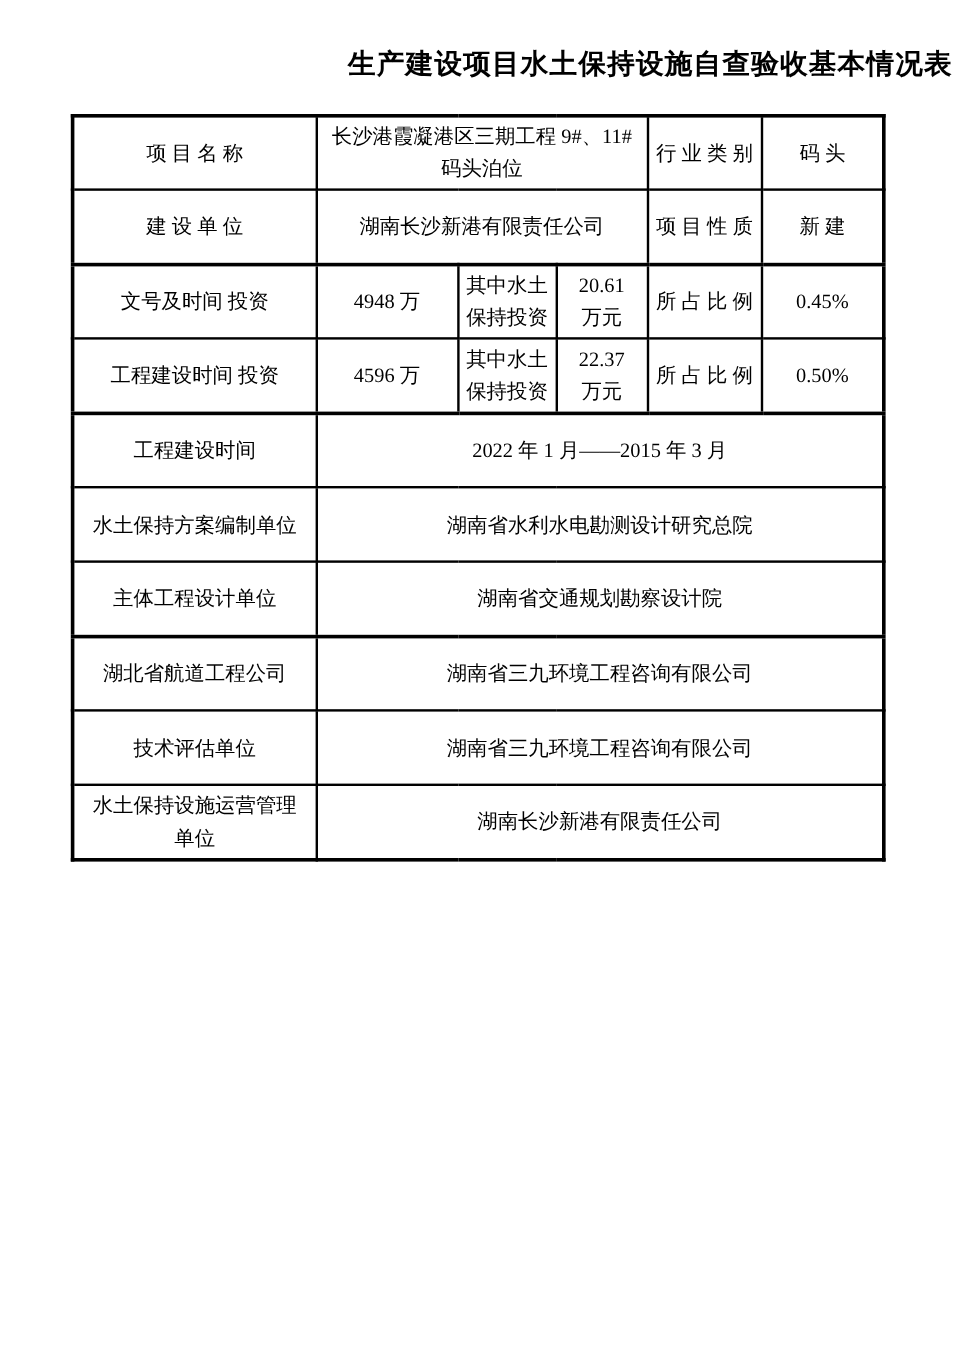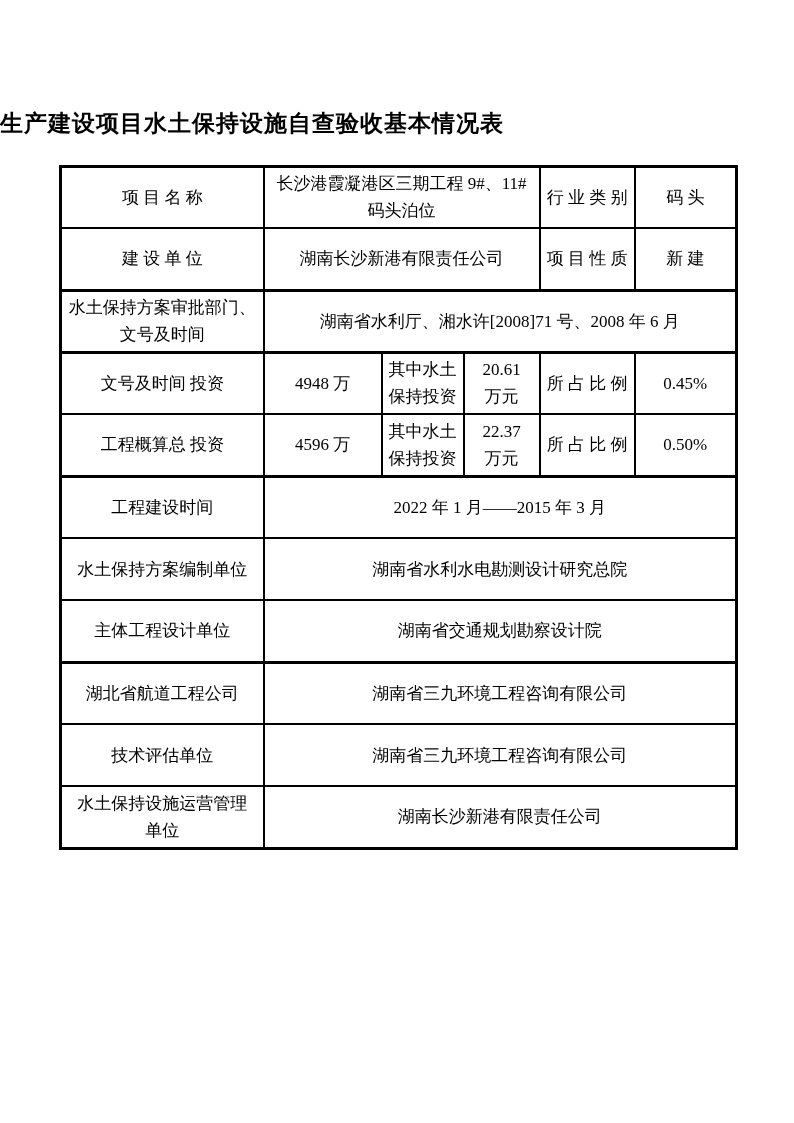--- a/index.html
+++ b/index.html
@@ -9,23 +9,23 @@
   }
   body {
     width: 794px;
     height: 1123px;
     color: #000;
     font-family: "Liberation Serif", "DejaVu Serif", serif;
     overflow: hidden;
   }
   .page-title {
     margin: 0;
-    padding-top: 110px;
+    padding-top: 40px;
     width: 794px;
-    text-align: left;
+    text-align: right;
     font-size: 23px;
     font-weight: bold;
     letter-spacing: 1px;
     line-height: 1.2;
   }
   table.main-table {
     border-collapse: collapse;
     table-layout: fixed;
     width: 676px;
     margin: 27px 0 0 59px;
@@ -71,39 +71,34 @@
     <td>码 头</td>
   </tr>
 
   <tr class="thick-bottom">
     <td>建 设 单 位</td>
     <td colspan="3">湖南长沙新港有限责任公司</td>
     <td>项 目 性 质</td>
     <td>新 建</td>
   </tr>
 
-  <tr class="thick-bottom">
-    <td>水土保持方案审批部门、
-文号及时间</td>
-    <td colspan="5">湖南省水利厅、湘水许[2008]71 号、2008 年 6 月</td>
-  </tr>
 
   <tr>
     <td>文号及时间 投资</td>
     <td>4948 万</td>
     <td>其中水土
 保持投资</td>
     <td>20.61
 万元</td>
     <td>所 占 比 例</td>
     <td>0.45%</td>
   </tr>
 
   <tr class="thick-bottom">
-    <td>工程概算总 投资</td>
+    <td>工程建设时间 投资</td>
     <td>4596 万</td>
     <td>其中水土
 保持投资</td>
     <td>22.37
 万元</td>
     <td>所 占 比 例</td>
     <td>0.50%</td>
   </tr>
 
   <tr>

